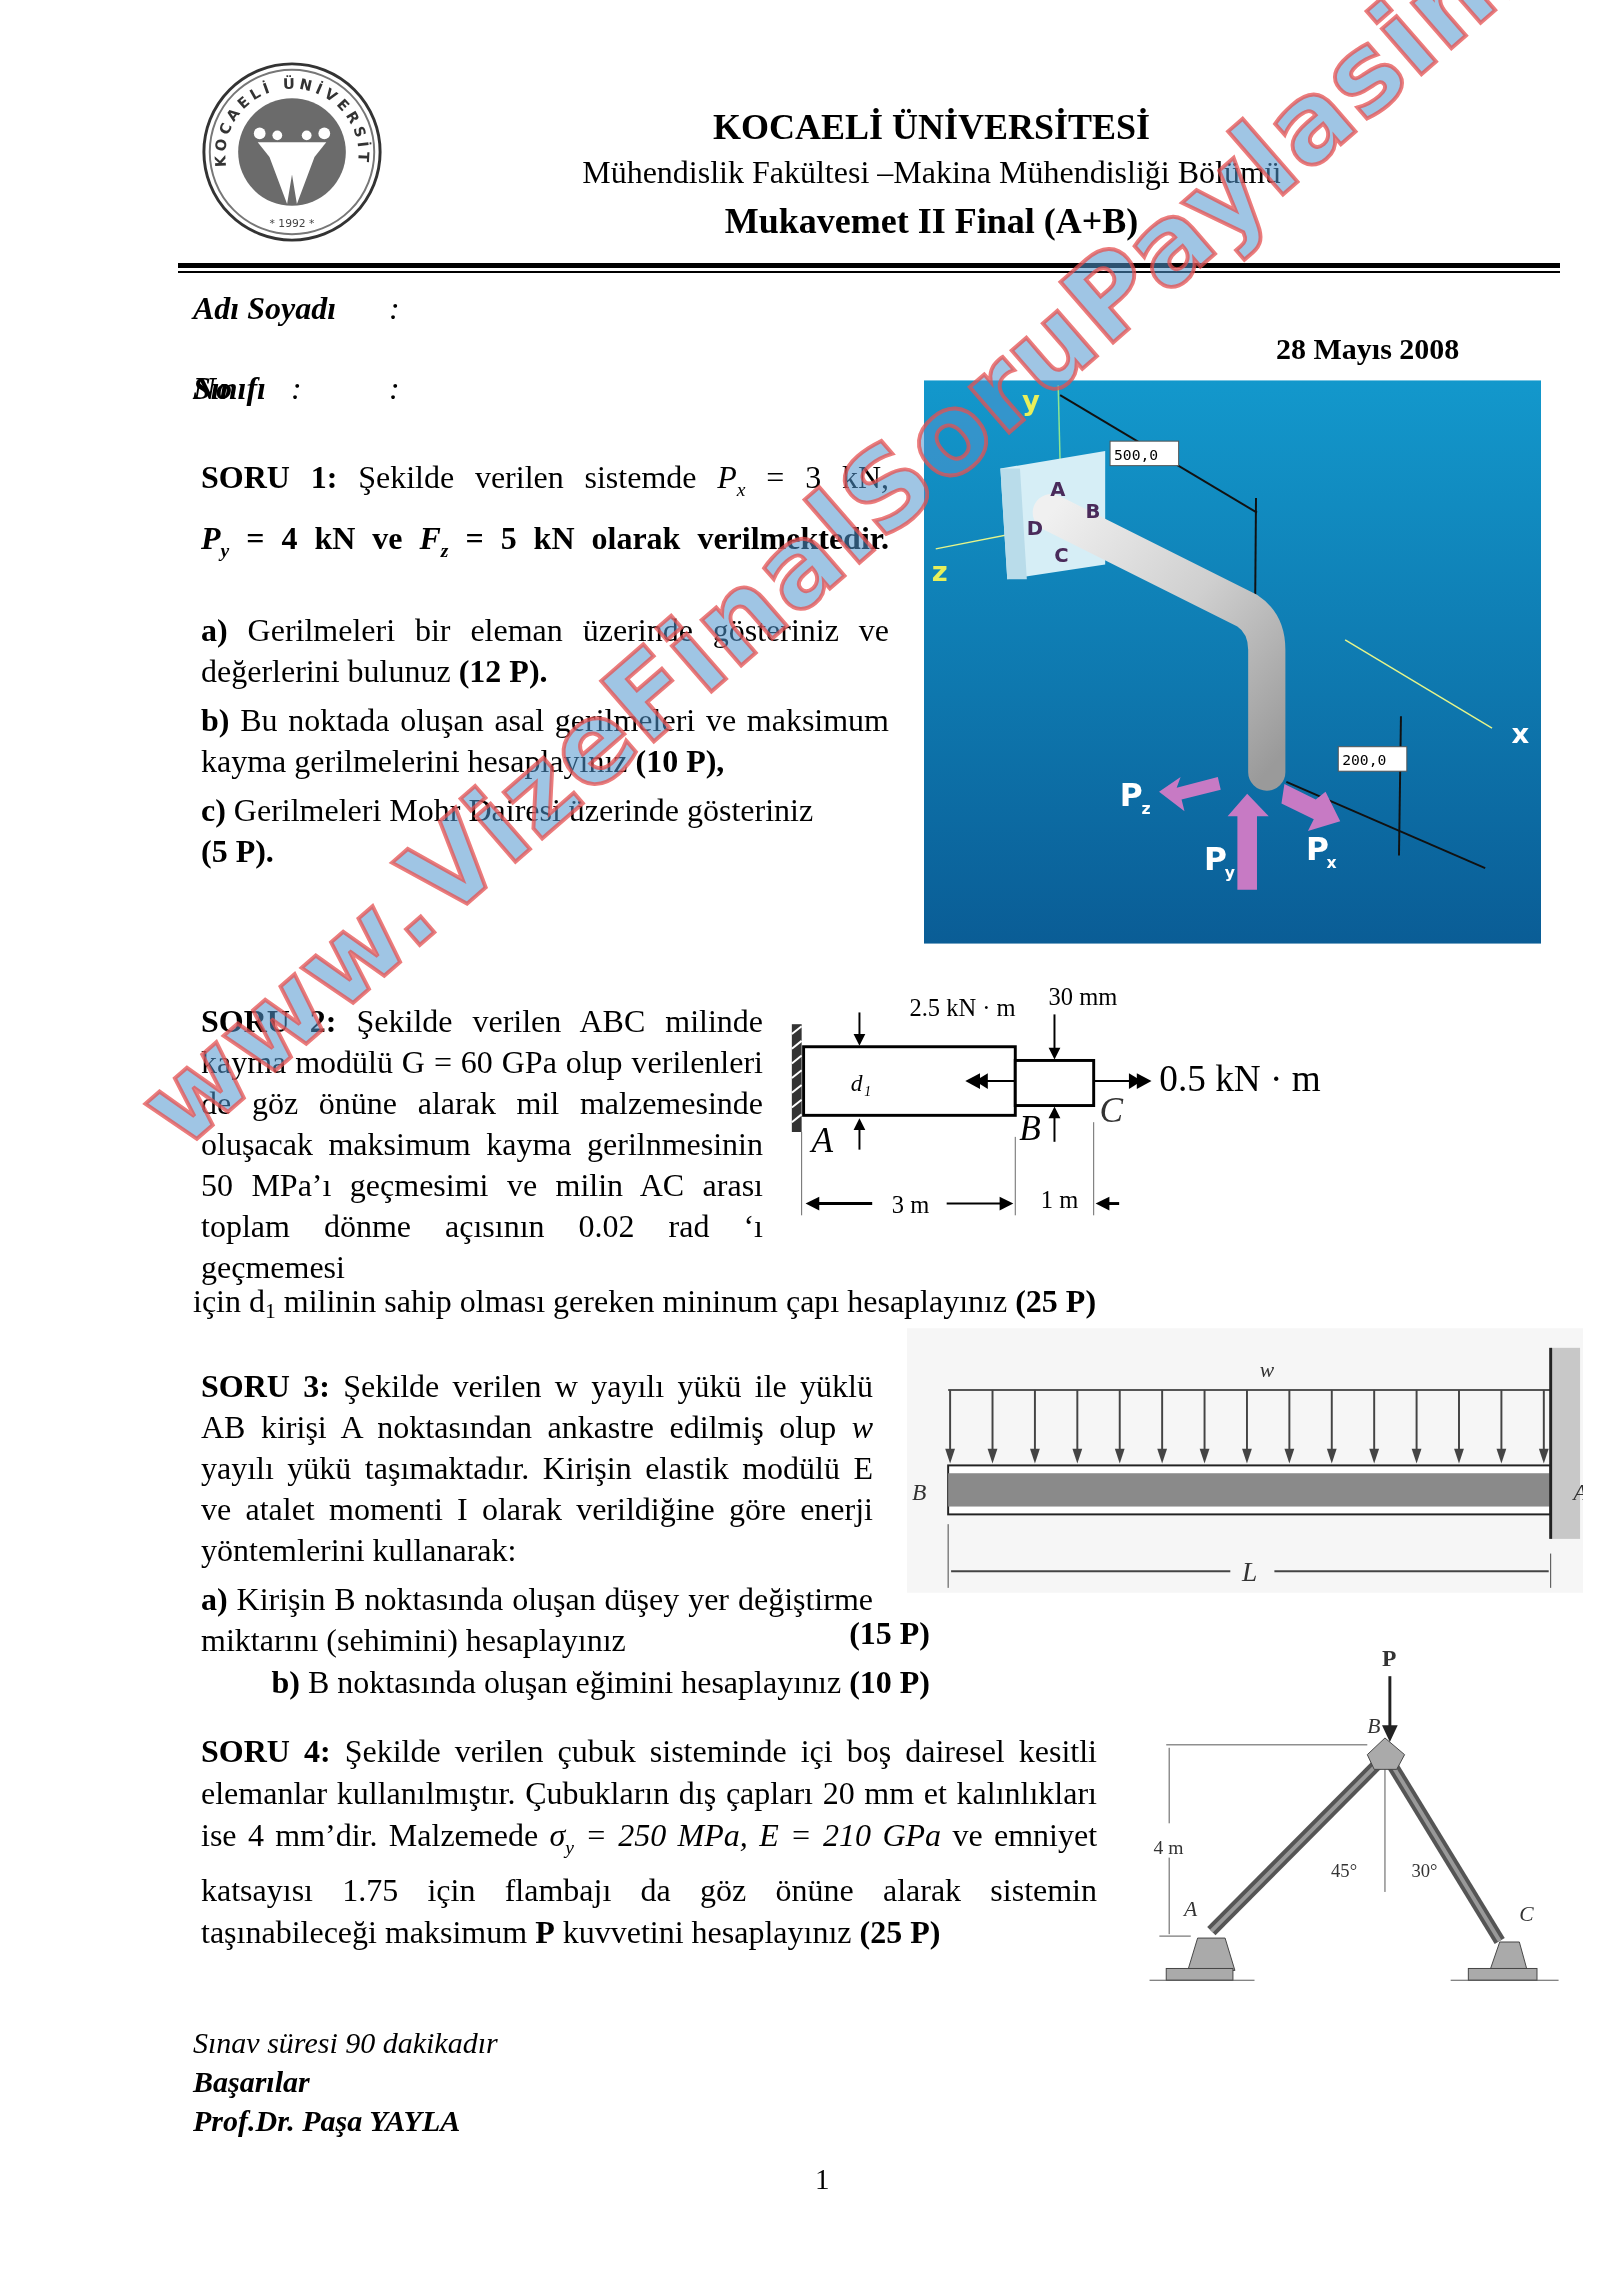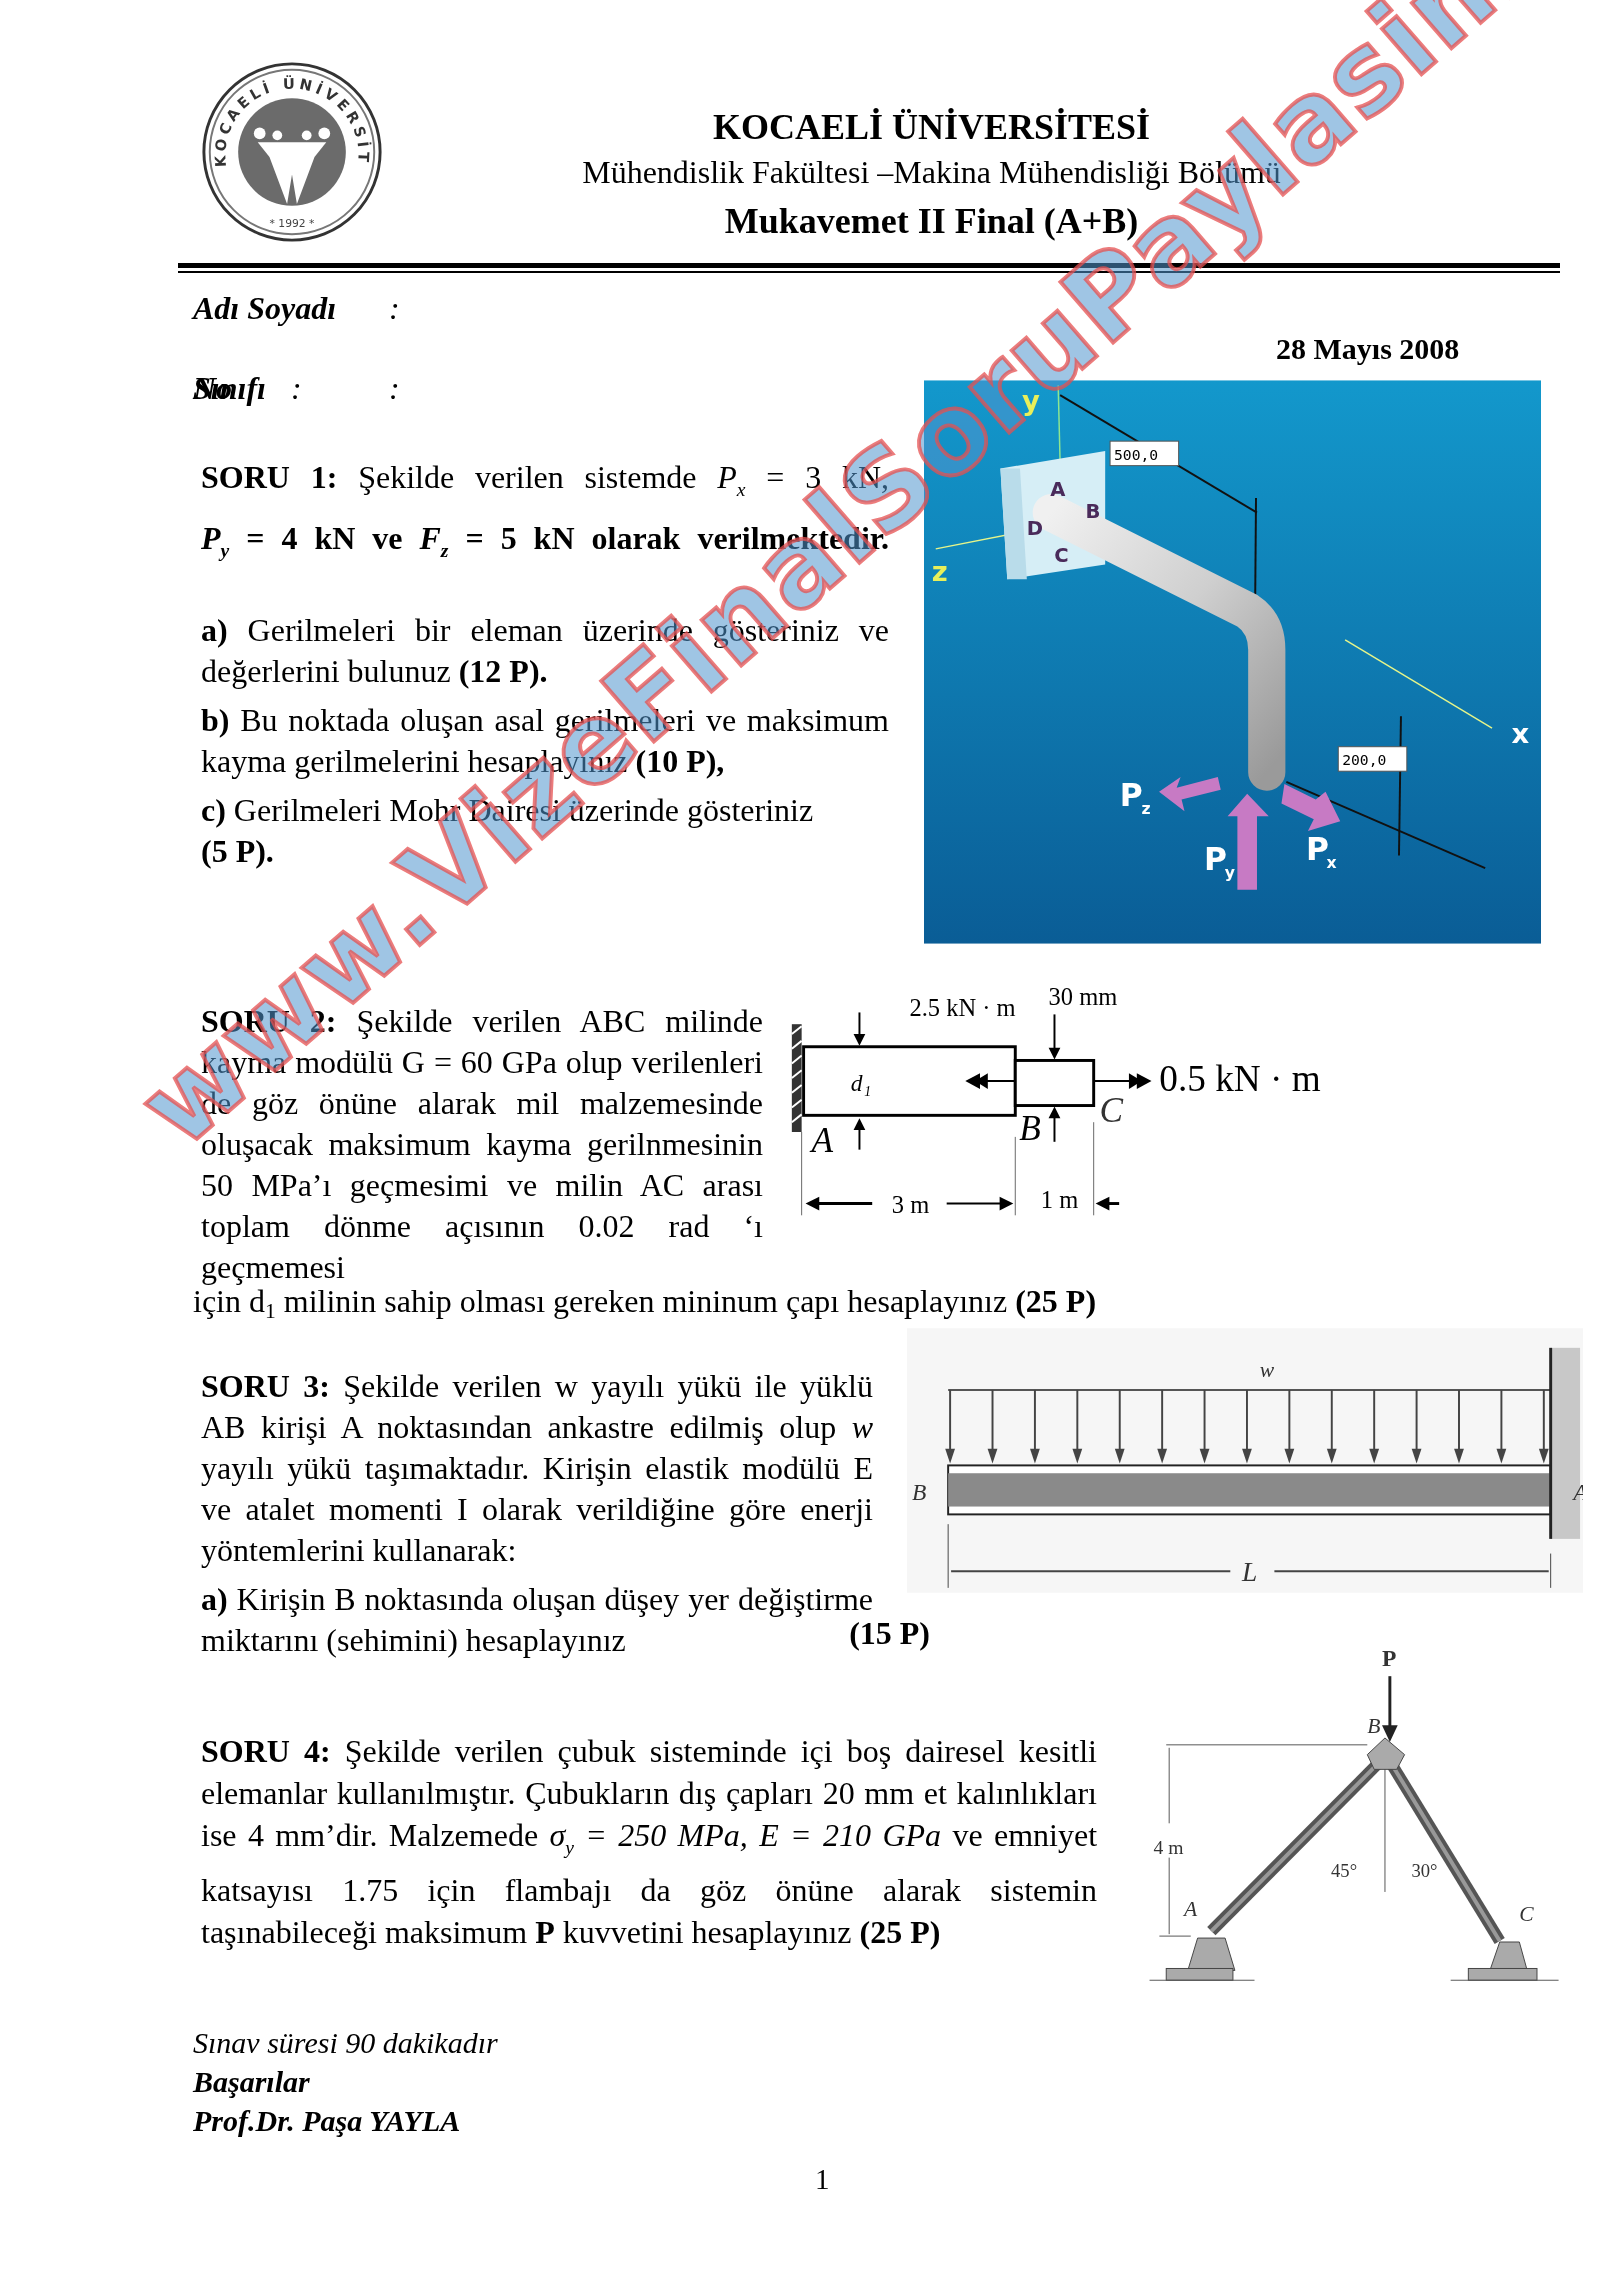--- a/index.html
+++ b/index.html
@@ -198,20 +198,21 @@
     </g>
   </svg>
 </div>
 
 <div class="abs body-text" style="left:193px;top:1358px;width:688px;">
   <p><span class="b">SORU 3:</span> <span>Şekilde verilen w yayılı yükü ile yüklü AB kirişi A noktasından ankastre edilmiş olup</span> <span class="i">w</span> <span>yayılı yükü taşımaktadır. Kirişin elastik modülü E ve atalet momenti I olarak verildiğine göre enerji yöntemlerini kullanarak:</span></p>
   <p><span class="b">a)</span> <span>Kirişin B noktasında oluşan düşey yer değiştirme miktarını (sehimini) hesaplayınız</span></p>
 </div>
 <div class="abs body-text" style="left:193px;top:1605px;width:745px;text-align:right;">
   <p><span class="b">(15 P)</span></p>
+  <p><span class="b">b)</span> <span>B noktasında oluşan eğimini hesaplayınız</span> <span class="b">(10 P)</span></p>
 </div>
 
 <div class="fig" style="left:907px;top:1328px;width:676px;height:265px;">
   <svg width="676" height="265" viewBox="0 0 690 270">
     <rect x="0" y="0" width="690" height="270" fill="#f6f6f6"></rect>
     <line x1="42" y1="63" x2="657" y2="63" stroke="#555" stroke-width="2"></line>
     <g id="q3arrows">
         <line x1="44" y1="63" x2="44" y2="125" stroke="#444" stroke-width="2"></line>
         <polygon points="39,123 49,123 44,138" fill="#444"></polygon>
         <line x1="87.28571428571428" y1="63" x2="87.28571428571428" y2="125" stroke="#444" stroke-width="2"></line>

